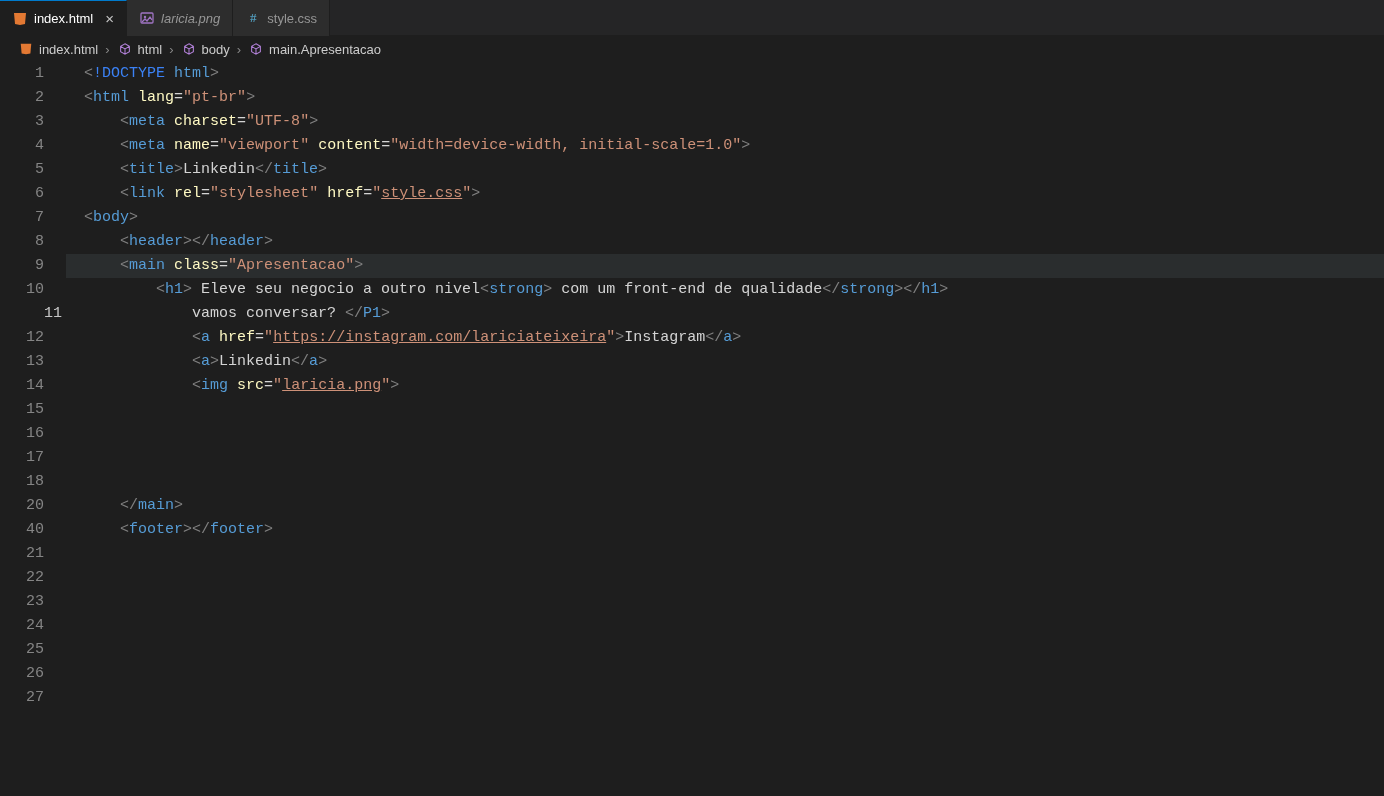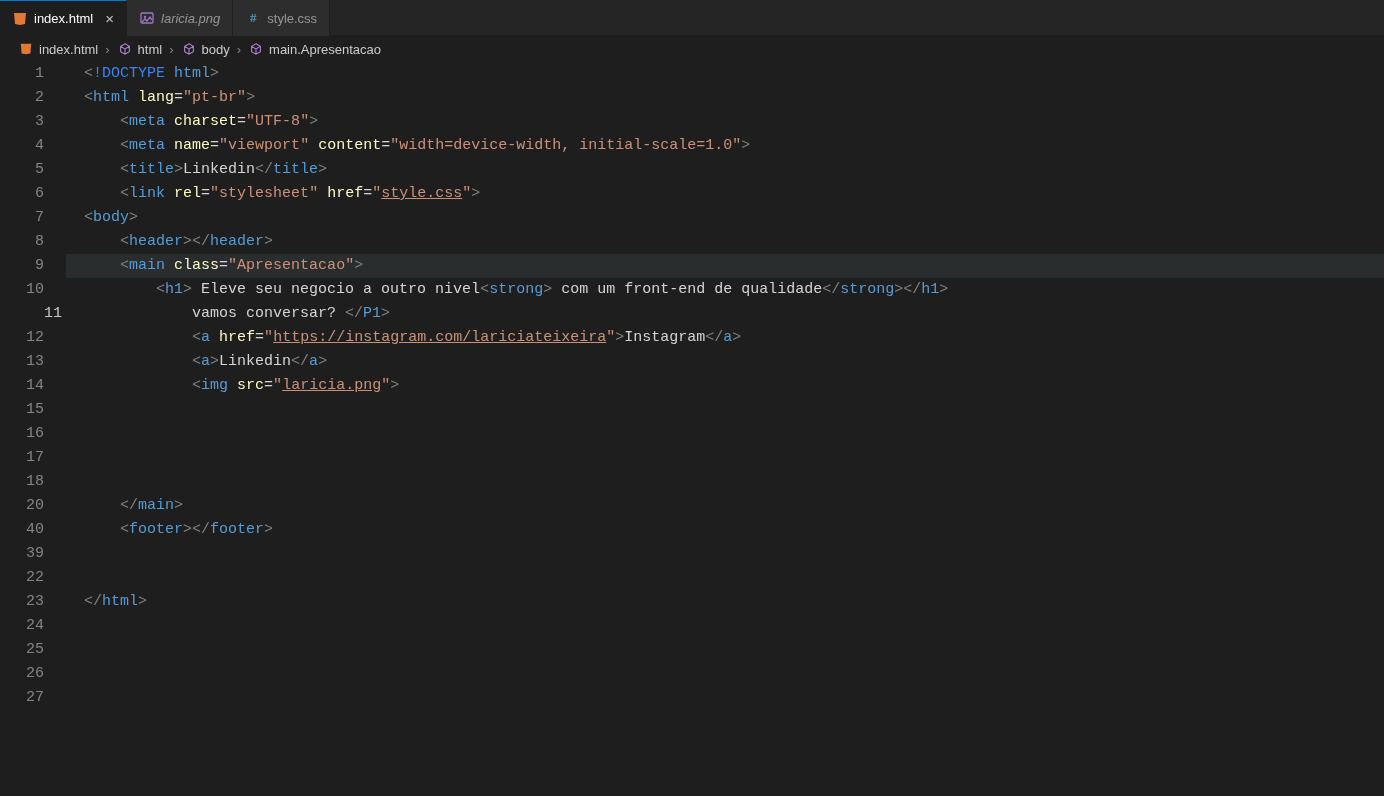--- a/index.html
+++ b/index.html
@@ -175,21 +175,21 @@
     <div class="ln current">11</div>
     <div class="ln">12</div>
     <div class="ln">13</div>
     <div class="ln">14</div>
     <div class="ln">15</div>
     <div class="ln">16</div>
     <div class="ln">17</div>
     <div class="ln">18</div>
     <div class="ln">20</div>
     <div class="ln">40</div>
-    <div class="ln">39</div>
+    <div class="ln">21</div>
     <div class="ln">22</div>
     <div class="ln">23</div>
     <div class="ln">24</div>
     <div class="ln">25</div>
     <div class="ln">26</div>
     <div class="ln">27</div>
   </div>
   <div class="code">
 
 <div class="line"><span class="punct">&lt;</span><span class="doctype">!DOCTYPE</span><span class="txt"> </span><span class="tag">html</span><span class="punct">&gt;</span></div>
@@ -229,16 +229,15 @@
 <div class="line"></div>
 
 <div class="line">    <span class="punct">&lt;/</span><span class="tag">main</span><span class="punct">&gt;</span></div>
 
 <div class="line">    <span class="punct">&lt;</span><span class="tag">footer</span><span class="punct">&gt;&lt;/</span><span class="tag">footer</span><span class="punct">&gt;</span></div>
 
 <div class="line"></div>
 <div class="line"></div>
 
 
-<div class="line"><span class="punct">&lt;/</span><span class="tag">html</span><span class="punct">&gt;</span></div>
 
   </div>
 </div>
 
 </body></html>

